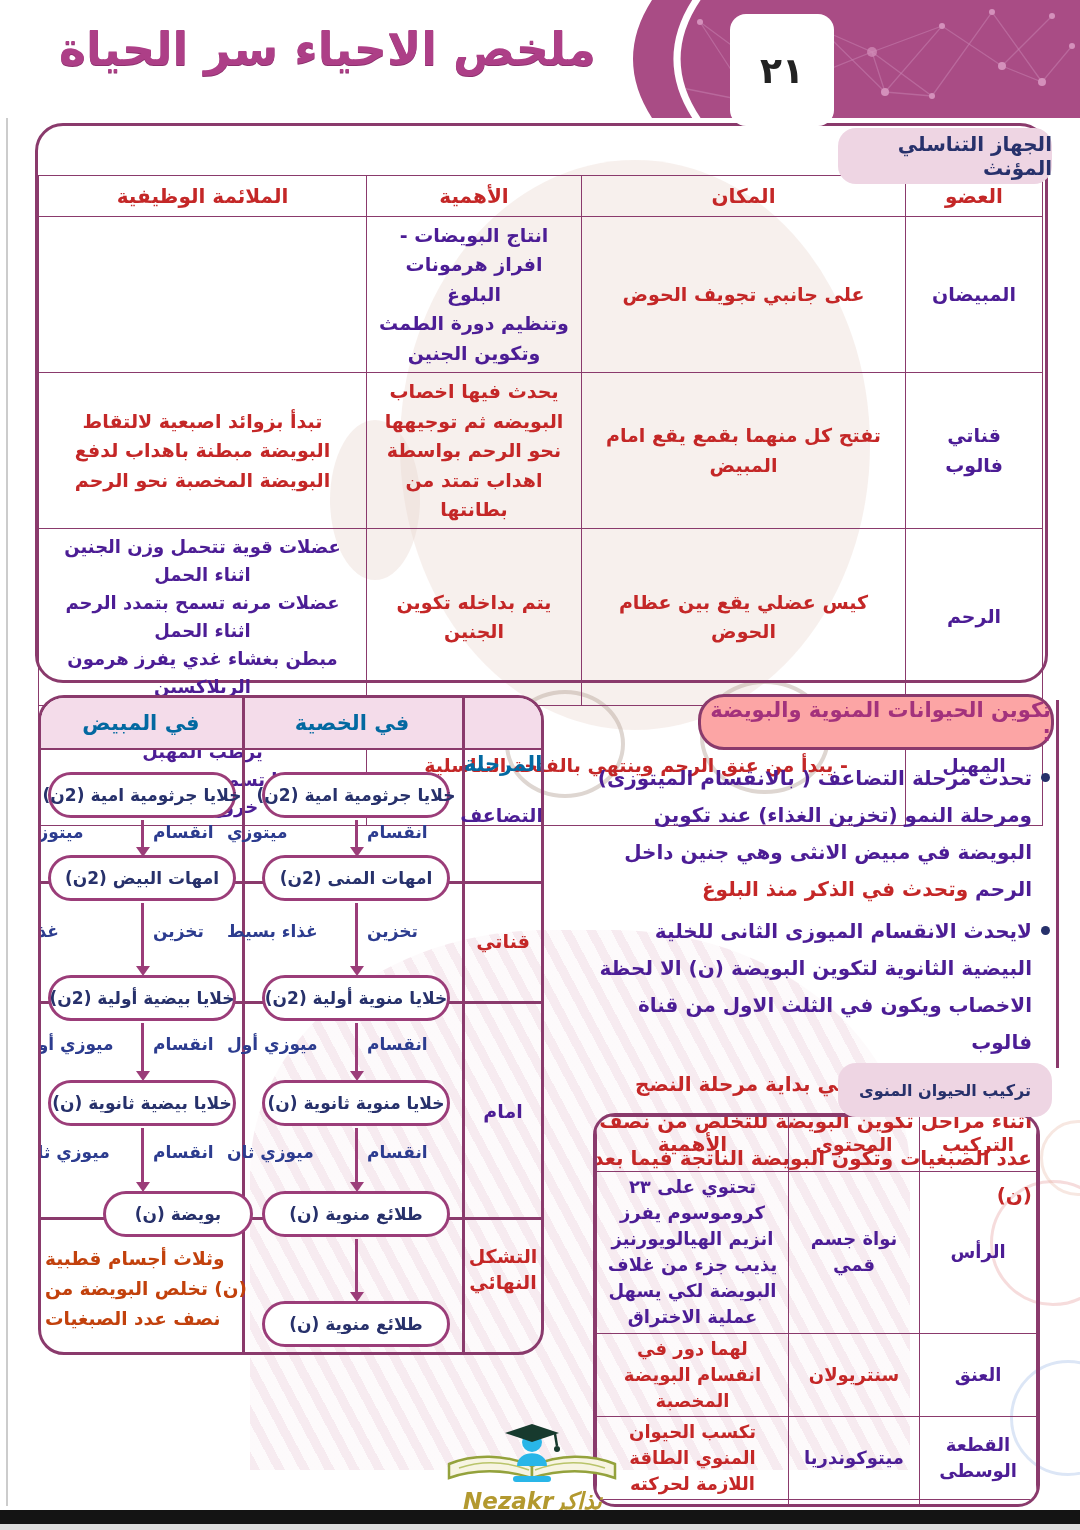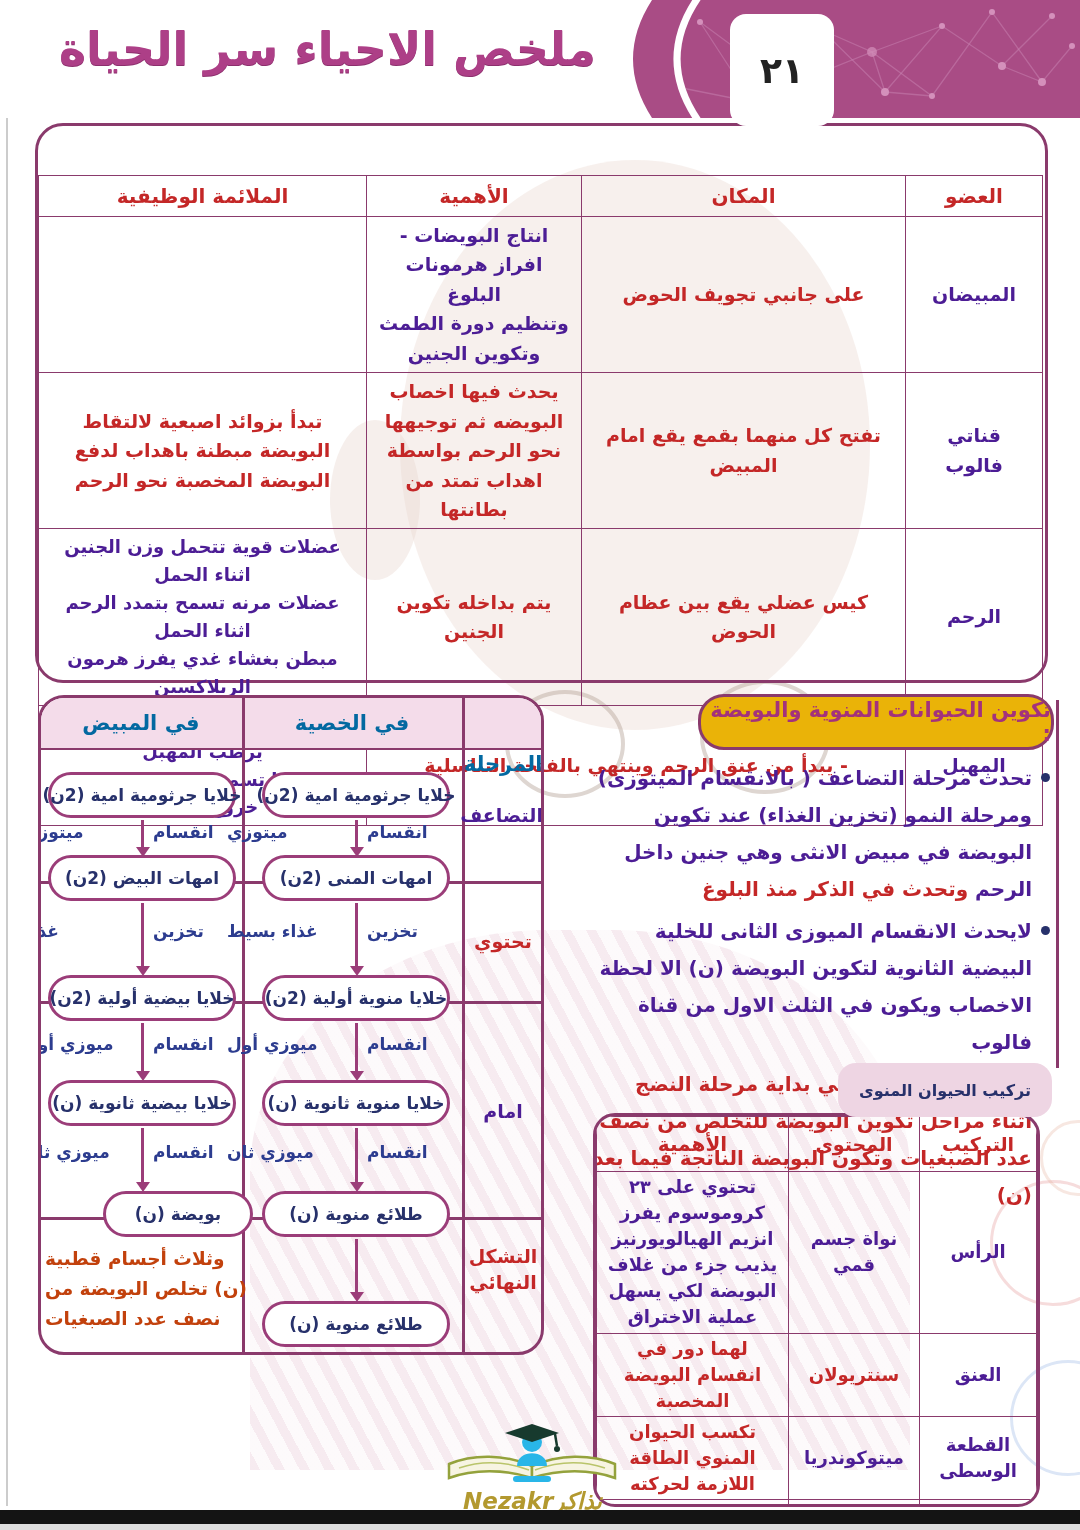--- a/index.html
+++ b/index.html
@@ -43,21 +43,21 @@
   .t1{width:1005px;margin:0 2px;}
   .t1 th,.t1 td{border:1.6px solid #8a3a6c;vertical-align:middle;text-align:center;padding:4px 10px;overflow:hidden;}
   .t1 th{height:32px;font-size:20px;color:#c42727;}
   .t1 .c-organ{width:116px;font-size:20px;}
   .t1 .c-loc{width:303px;}
   .t1 .c-imp{width:194px;}
   .t1 td{font-size:19px;line-height:1.55;}
   .r1{height:126px;} .r2{height:153px;} .r3{height:95px;} .r4{height:91px;}
 
   
-  .heading-box{position:absolute;left:698px;top:694px;width:356px;height:56px;background:#eab308;border:3px solid #8a3a6c;
+  .heading-box{position:absolute;left:698px;top:694px;width:356px;height:56px;background:#fca5a5;border:3px solid #8a3a6c;
     border-radius:26px;z-index:2;display:flex;align-items:center;justify-content:center;font-size:21px;box-sizing:border-box;}
   .vline2{position:absolute;left:1056px;top:700px;width:3px;height:368px;background:#8a3a6c;z-index:1;}
   .bullets{position:absolute;left:588px;top:760px;width:452px;z-index:2;font-size:20px;line-height:37px;text-align:right;}
   .bullet{position:relative;margin-bottom:5px;padding-right:8px;}
   .dot{position:absolute;right:-10px;top:13px;width:9px;height:9px;border-radius:50%;}
   .dotb{background:#27316b;} .dotr{background:#c42727;}
 
   
   .fc{position:absolute;left:38px;top:695px;width:506px;height:660px;border:3px solid #8a3a6c;border-radius:26px;
     z-index:2;box-sizing:border-box;overflow:hidden;}
@@ -149,20 +149,23 @@
       </g>
       <path d="M0,0 H652 Q614,59 652,118 H0 Z" fill="#ffffff"></path>
       <path d="M702,-8 Q652,59 702,126" stroke="#ffffff" stroke-width="7" fill="none"></path>
     </svg>
     <div class="page-tab">
       <span>٢١</span>
     </div>
     <div class="main-title">ملخص الاحياء سر الحياة</div>
   </div>
 
+  <div class="badge badge1">
+    <span>الجهاز التناسلي المؤنث</span>
+  </div>
 
   <div class="tblwrap1">
     <table class="t1">
       <tbody>
           <tr>
         <th class="c-organ">العضو</th>
         <th class="c-loc">المكان</th>
         <th class="c-imp">الأهمية</th>
         <th>الملائمة الوظيفية</th>
       </tr>
@@ -225,21 +228,21 @@
     <div class="fvl fvl2"></div>
     <div class="fhl fhl1"></div>
     <div class="fhl fhl2"></div>
     <div class="fhl fhl3"></div>
 
     <div class="fh fh-s">المرحلة</div>
     <div class="fh fh-t">في الخصية</div>
     <div class="fh fh-o">في المبيض</div>
 
     <div class="stage st1 navy">التضاعف</div>
-    <div class="stage st2 red">تحتوي</div>
+    <div class="stage st2 red">قناتي</div>
     <div class="stage st3 navy">امام</div>
     <div class="stage st4 red">التشكل النهائي</div>
 
     <div class="node tn y1">خلايا جرثومية امية (2ن)</div>
     <div class="node tn y2">امهات المنى (2ن)</div>
     <div class="node tn y3">خلايا منوية أولية (2ن)</div>
     <div class="node tn y4">خلايا منوية ثانوية (ن)</div>
     <div class="node tn y5">طلائع منوية (ن)</div>
     <div class="node tn y6">طلائع منوية (ن)</div>
 

